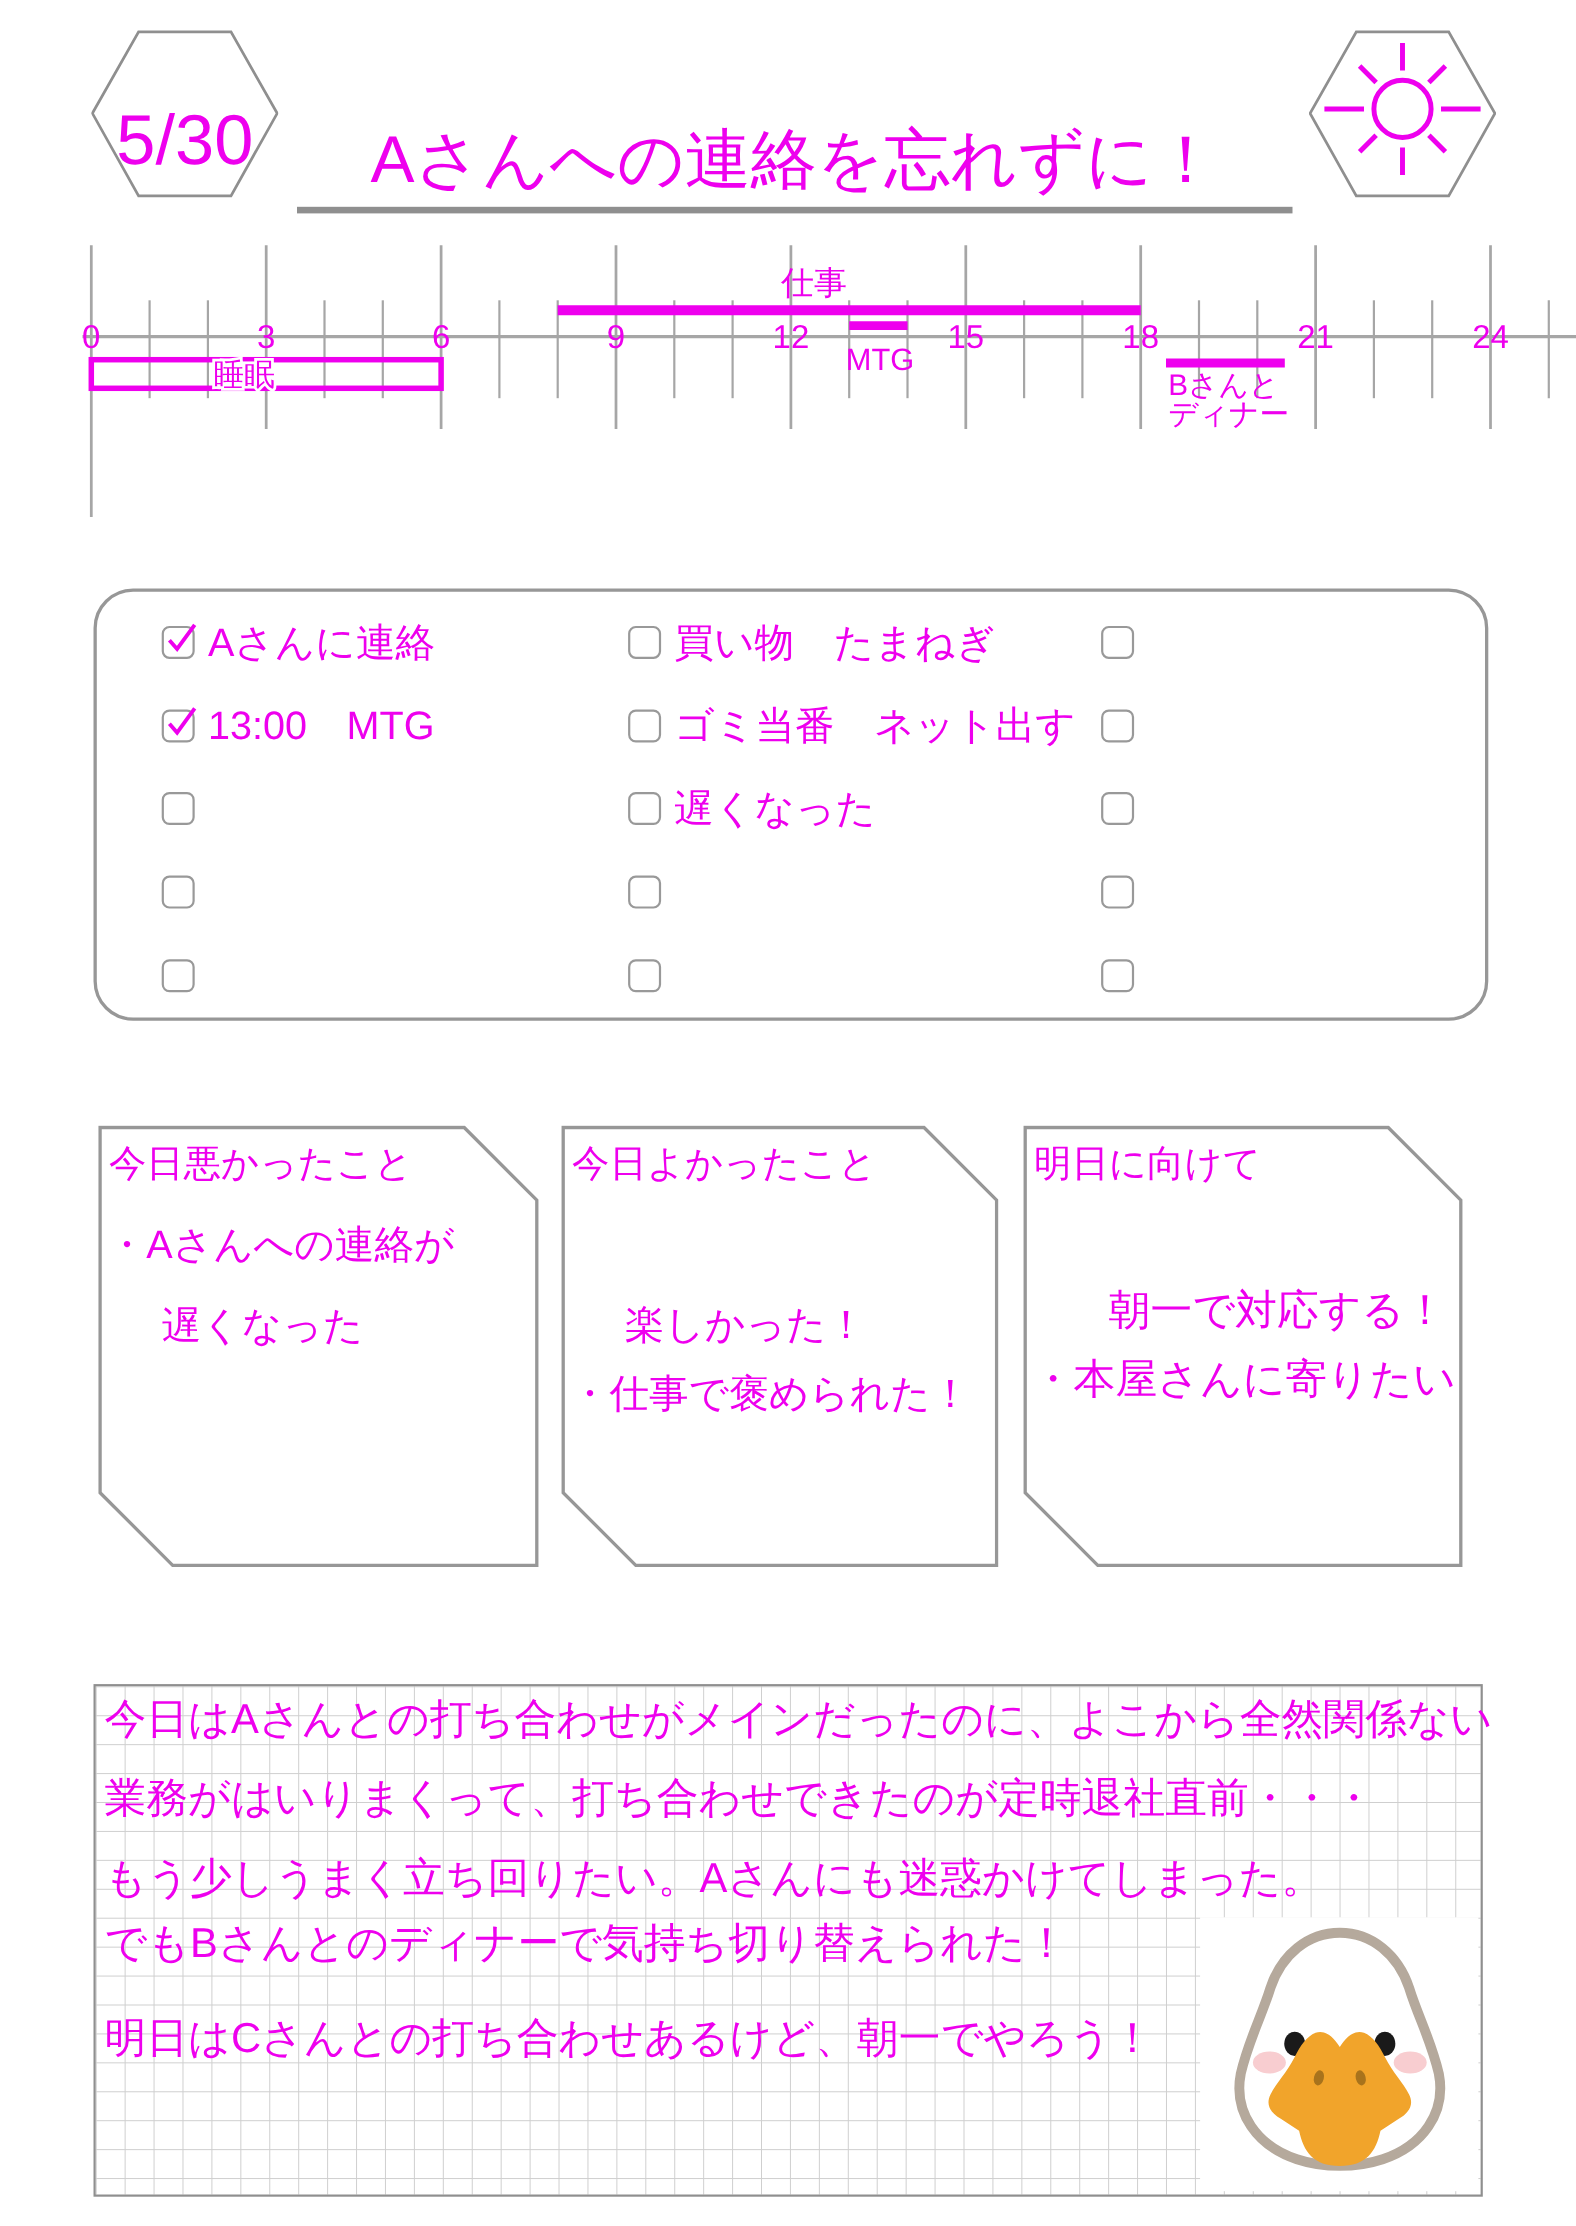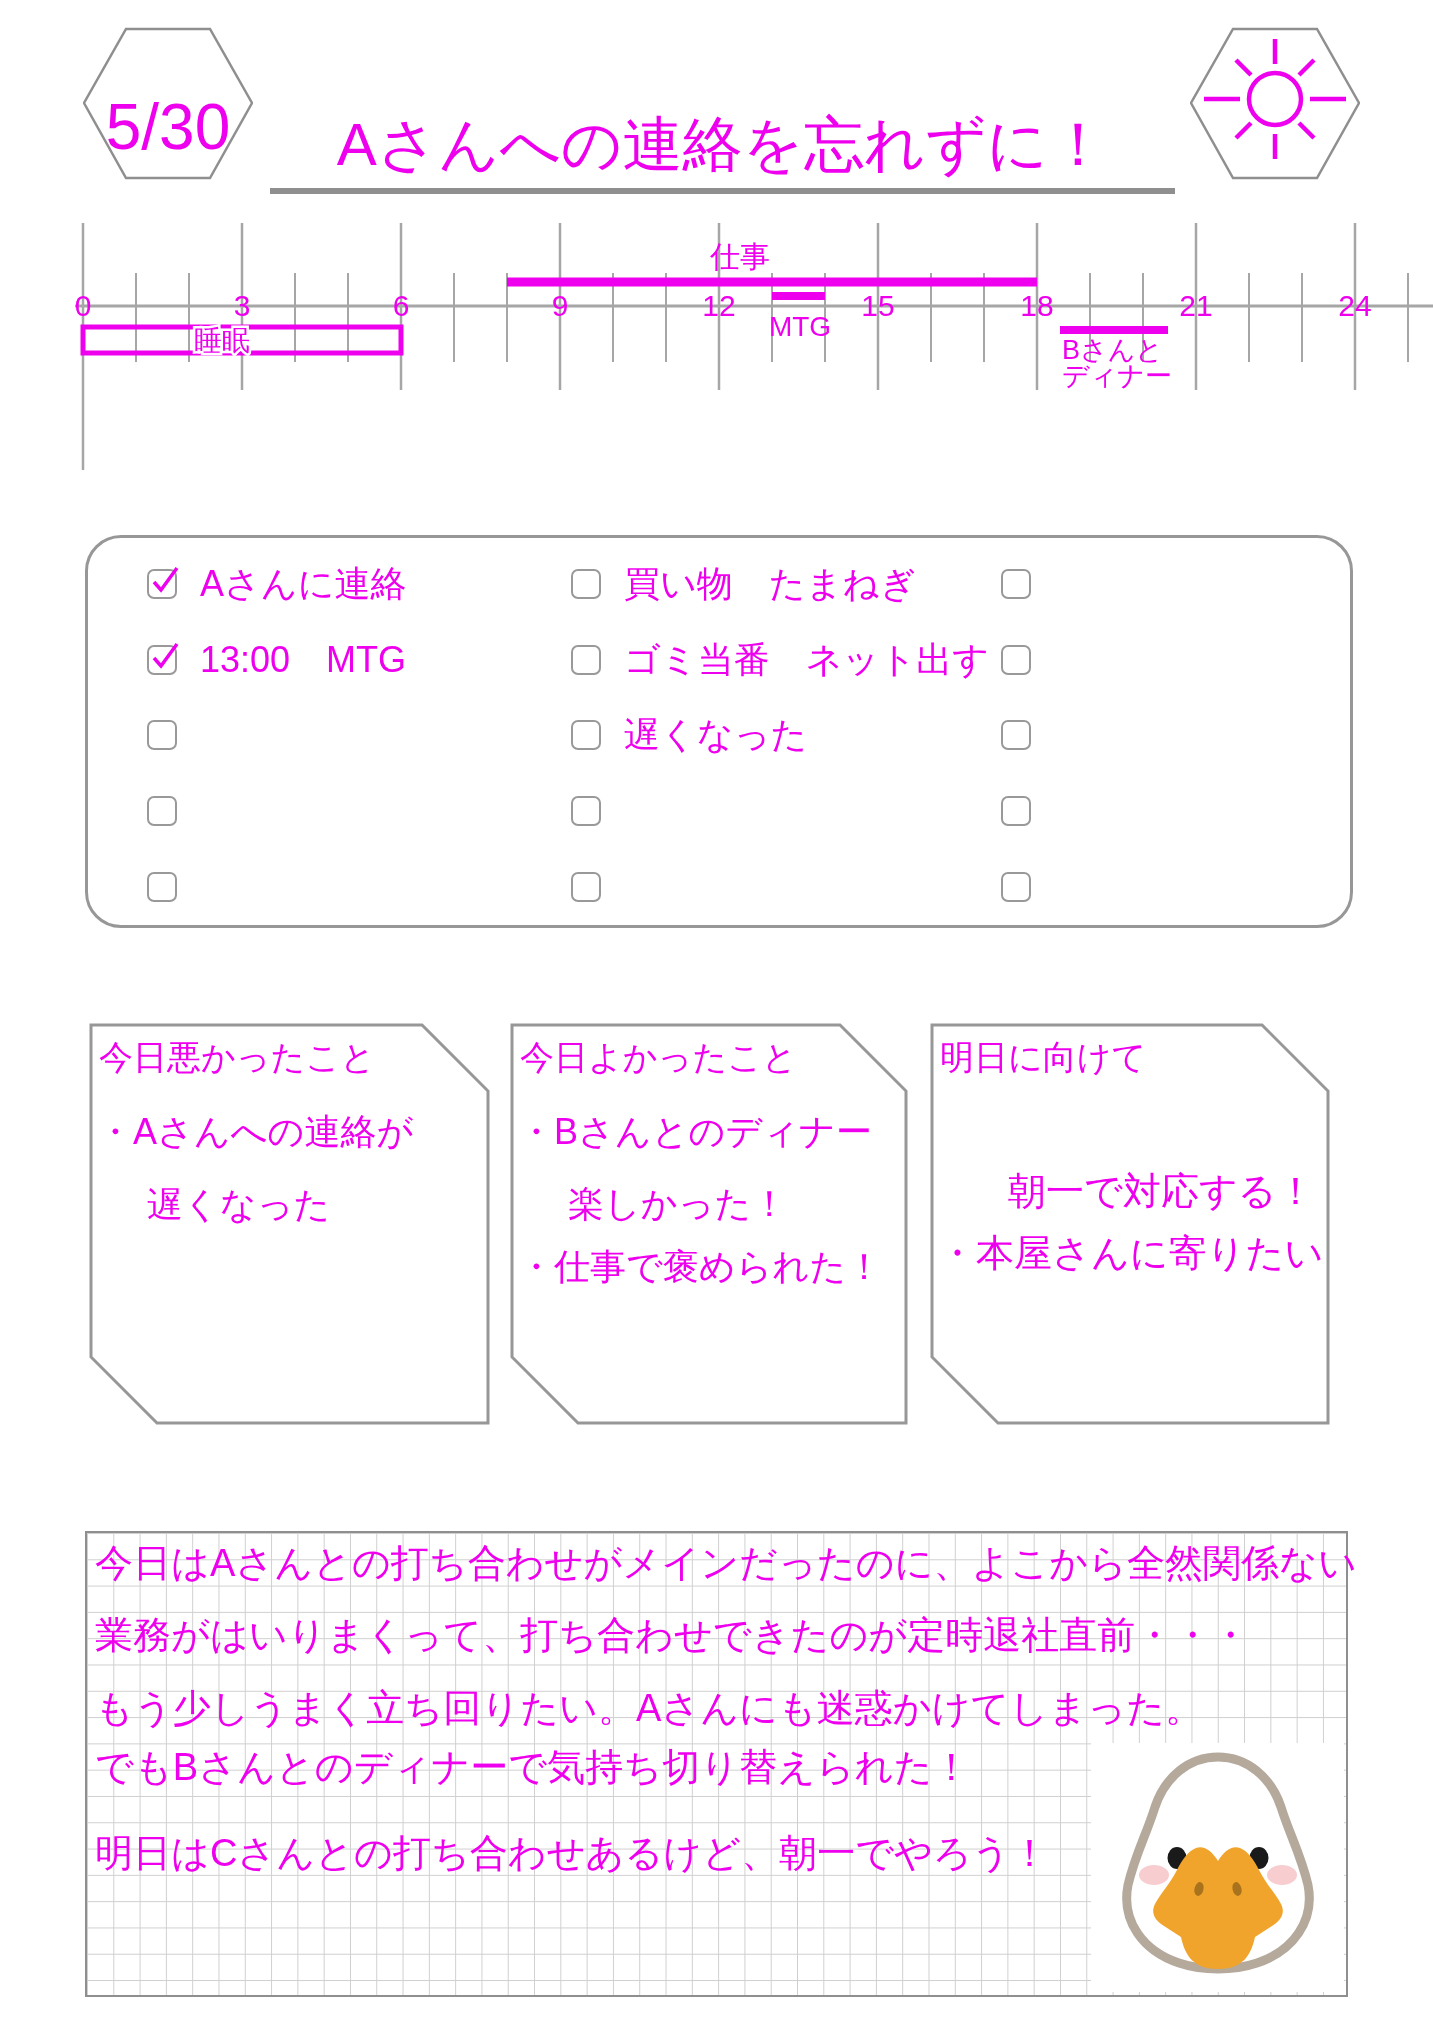--- a/index.html
+++ b/index.html
@@ -4,21 +4,21 @@
 <style>
   html,body{margin:0;padding:0;background:#fff;}
   #page{position:relative;width:1433px;height:2024px;background:#fff;overflow:hidden;
         font-family:"Liberation Sans","DejaVu Sans",sans-serif;}
   .abs{position:absolute;}
   .mg{color:#ee00ee;}
   #title{left:270px;top:112px;width:905px;text-align:center;font-size:60px;line-height:66px;white-space:nowrap;}
   #title-underline{left:270px;top:188px;width:905px;height:6px;background:#8f8f8f;}
   
   #checklist-box{left:85px;top:535px;width:1262px;height:387px;border:3px solid #979797;border-radius:36px;}
-  .chk-item{position:absolute;display:flex;align-items:center;gap:23px;height:32px;padding-left:36px;}
+  .chk-item{position:absolute;display:flex;align-items:center;gap:12px;height:32px;padding-left:36px;}
   .cbox{position:relative;width:30px;height:30px;border:2px solid #999;border-radius:7px;background:#fff;box-sizing:border-box;flex:0 0 auto;}
   .cbox svg{position:absolute;left:0px;top:-7px;overflow:visible;}
   .clabel{font-size:36px;color:#ee00ee;white-space:nowrap;line-height:36px;}
   
   .note-card{position:absolute;top:1023px;height:402px;}
   .note-card svg{position:absolute;left:0;top:0;}
   .note-title{position:absolute;left:10px;top:12px;font-size:34px;color:#ee00ee;white-space:nowrap;}
   .note-line{position:absolute;font-size:36px;color:#ee00ee;white-space:nowrap;}
   .nf38 .note-line{font-size:38px;}
   
@@ -195,21 +195,20 @@
     <div class="note-title">今日悪かったこと</div>
     <div class="note-line" style="left:8px;top:85px;">・Aさんへの連絡が</div>
     <div class="note-line" style="left:58px;top:158px;">遅くなった</div>
   </div>
 
   <div class="note-card" style="left:510px;width:398px;">
     <svg width="398" height="402" viewBox="0 0 398 402">
       <polygon points="2,2 330,2 396,68 396,400 68,400 2,334" fill="#fff" stroke="#979797" stroke-width="3"></polygon>
     </svg>
     <div class="note-title">今日よかったこと</div>
-    <div class="note-line" style="left:8px;top:85px;">・Bさんとのディナー</div>
     <div class="note-line" style="left:58px;top:157px;">楽しかった！</div>
     <div class="note-line" style="left:8px;top:220px;">・仕事で褒められた！</div>
   </div>
 
   <div class="note-card nf38" style="left:930px;width:400px;">
     <svg width="400" height="402" viewBox="0 0 400 402">
       <polygon points="2,2 332,2 398,68 398,400 68,400 2,334" fill="#fff" stroke="#979797" stroke-width="3"></polygon>
     </svg>
     <div class="note-title">明日に向けて</div>
     <div class="note-line" style="left:78px;top:143px;">朝一で対応する！</div>

